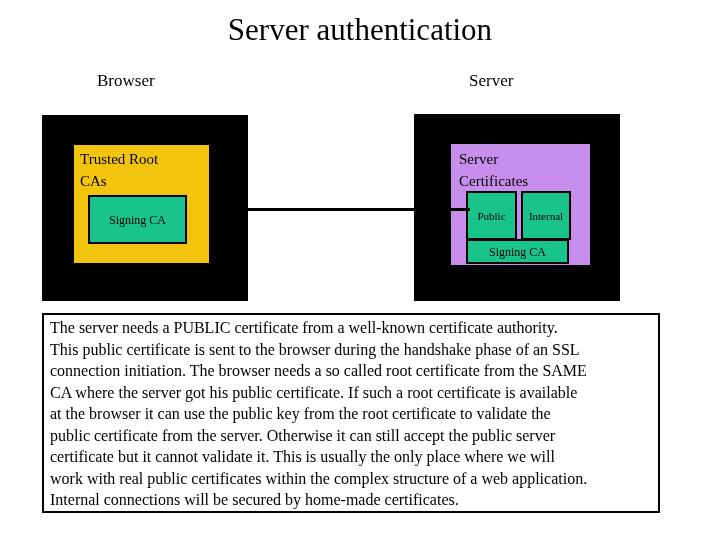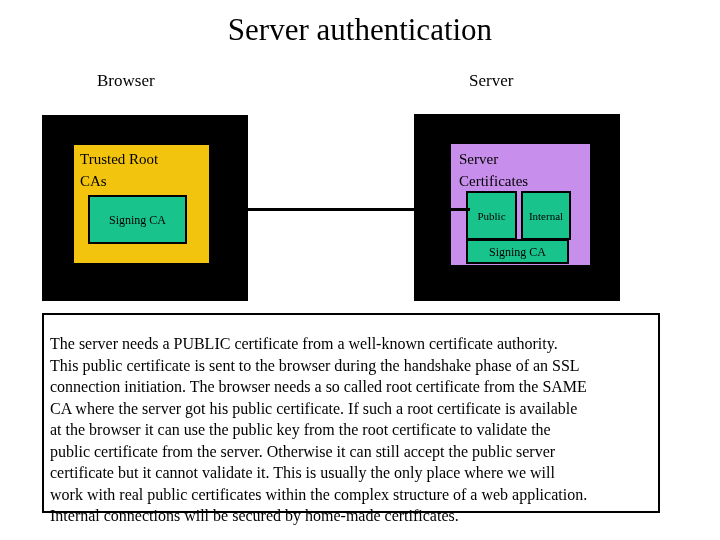--- a/index.html
+++ b/index.html
@@ -98,21 +98,21 @@
   }
 
   .description-box {
     position: absolute;
     left: 42px; top: 313px;
     width: 618px; height: 200px;
     background: #FFFFFF;
     border: 2px solid #000000;
     font-size: 16px;
     line-height: 21.5px;
-    padding: 18px 4px 0 6px;
+    padding: 2px 4px 0 6px;
     white-space: pre-line;
   }
 </style>
 </head>
 <body>
 
 <div class="slide">
 
   <div class="slide-title">Server authentication</div>
 

